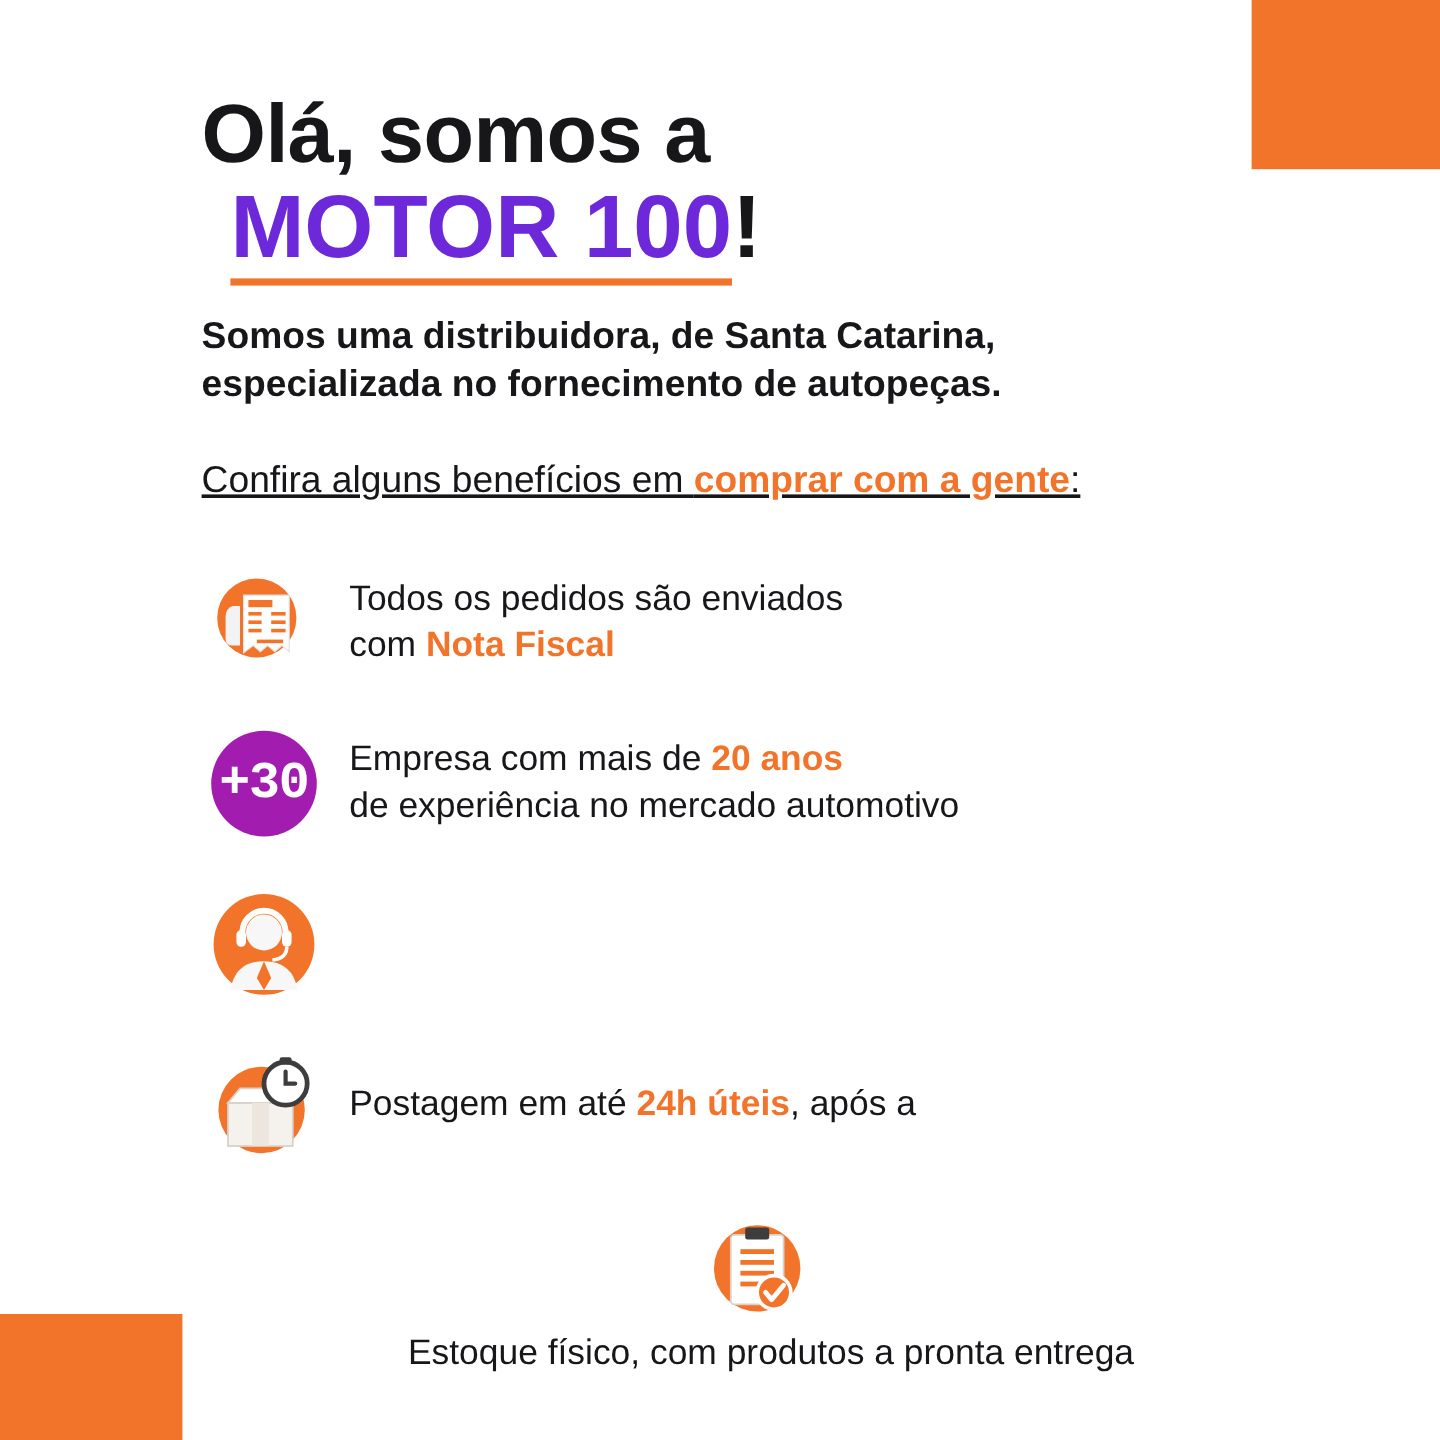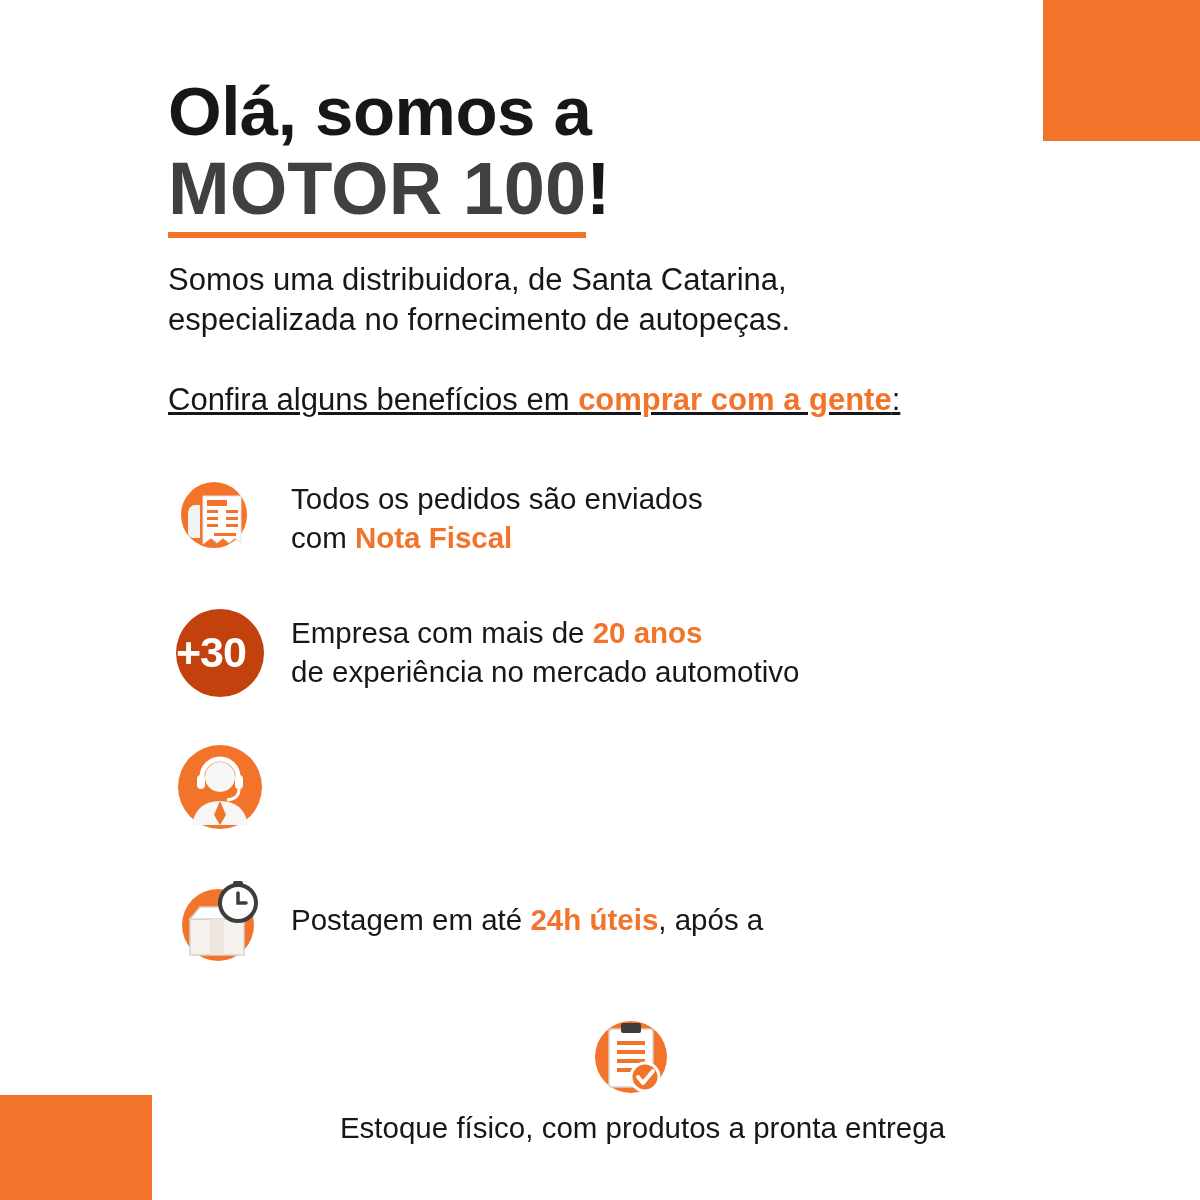--- a/index.html
+++ b/index.html
@@ -56,32 +56,33 @@
   }
   .headline-line2 {
     display: inline-block;
     margin-top: 6px;
     font-size: 74px;
     font-weight: bold;
     line-height: 1.0;
     color: #17171a;
   }
   .brand {
-    color: #404040;
+    color: #6d28d9;
     border-bottom: 6px solid #F2742B;
     padding-bottom: 2px;
+    margin-left: 24px;
   }
 
   
   .intro {
     margin: 34px 0 0 0;
     font-size: 31px;
     line-height: 1.30;
     color: #17171a;
-    font-weight: normal;
+    font-weight: bold;
   }
   .benefits-lead {
     margin: 40px 0 0 0;
     font-size: 31px;
     line-height: 1.3;
     color: #17171a;
     text-decoration: underline;
   }
   .benefits-lead .hl {
     color: #F2742B;
@@ -117,25 +118,26 @@
   }
   .benefit-text .hl {
     color: #F2742B;
     font-weight: bold;
   }
 
   .circle {
     width: 88px;
     height: 88px;
     border-radius: 50%;
-    background: #c2410c;
+    background: #a21caf;
     display: flex;
     align-items: center;
-    justify-content: flex-start;
-    position: relative;
+    justify-content: center;
+    position: relative;
+    font-family: Liberation Mono, monospace;
   }
   .badge-30 {
     color: #ffffff;
     font-weight: bold;
     font-size: 43px;
     letter-spacing: -1px;
     line-height: 1;
   }
 </style>
 </head>

